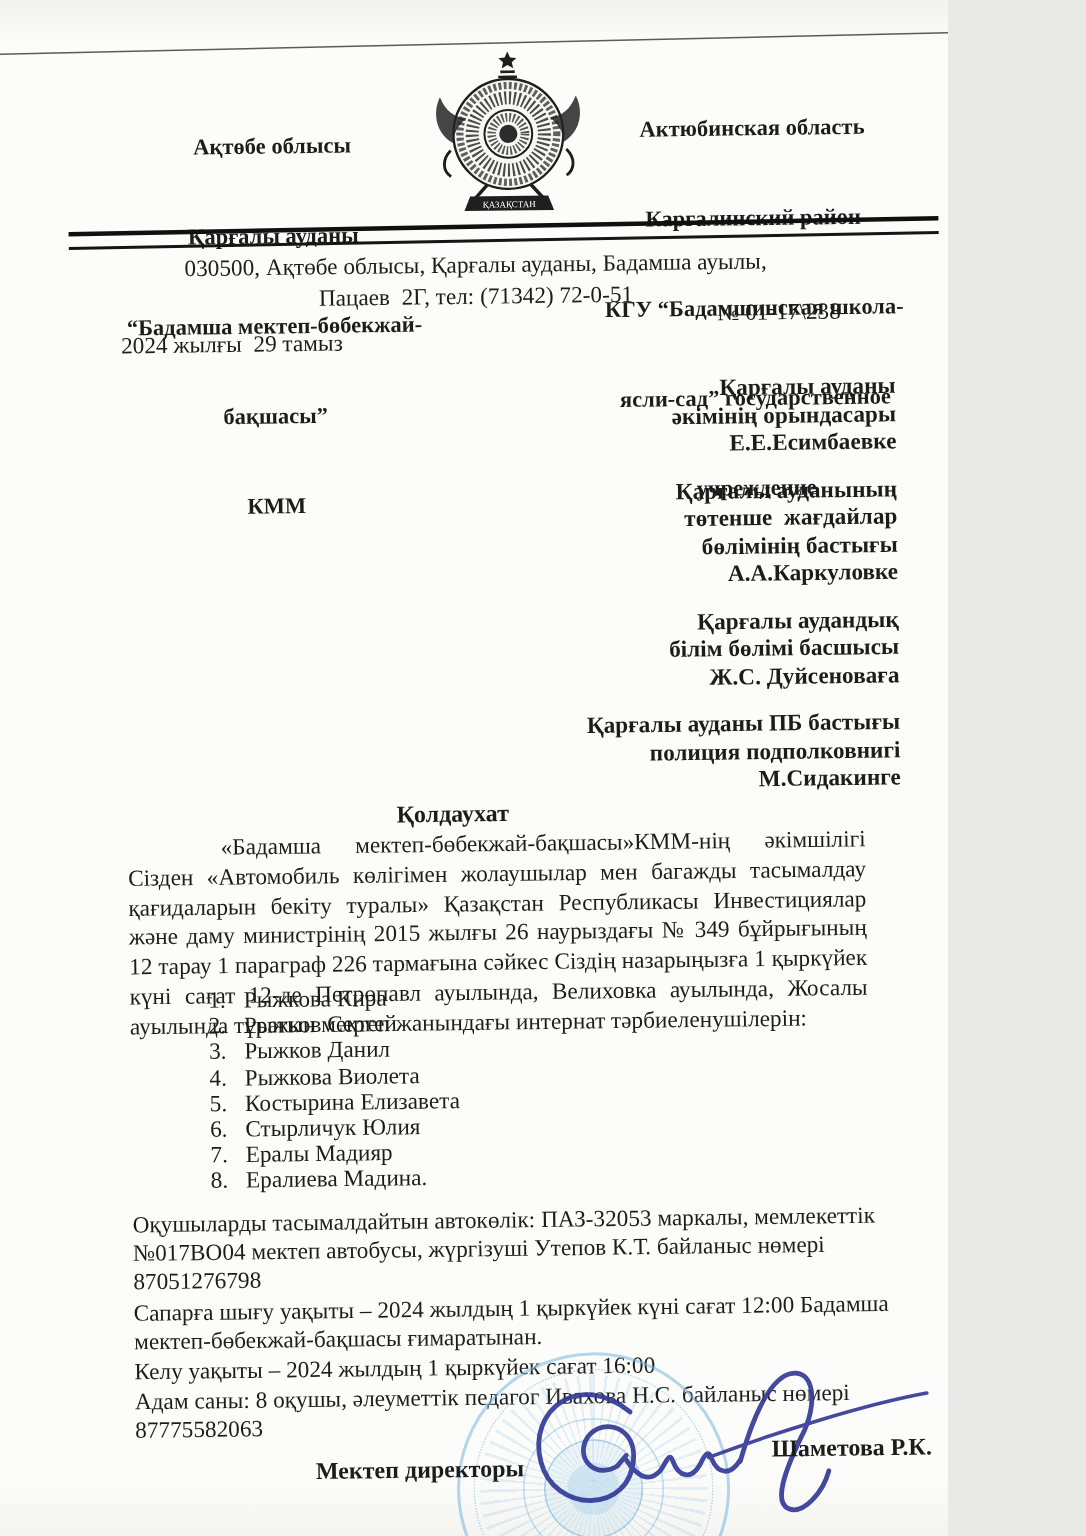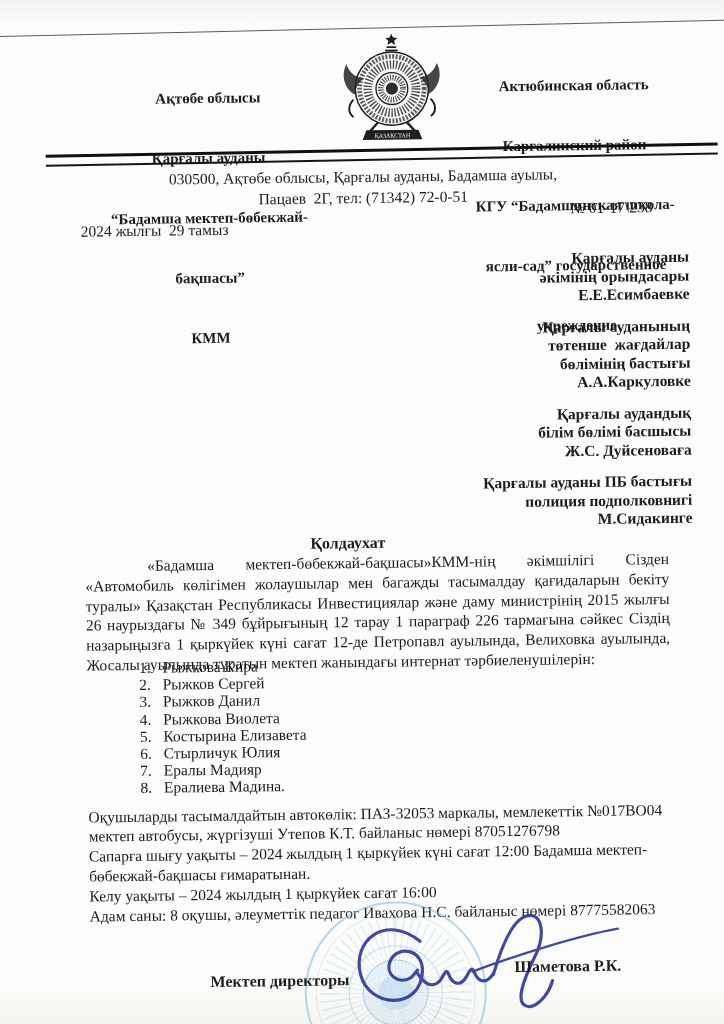--- a/index.html
+++ b/index.html
@@ -3,21 +3,21 @@
 <meta charset="utf-8">
 <style>
   html,body{margin:0;padding:0;}
   body{
     width:724px;height:1024px;overflow:hidden;
     background:#e9e9e7;
     font-family:"Liberation Serif","DejaVu Serif",serif;
     color:#1c1c1c;
   }
   .page{
-    position:relative;width:724px;height:1024px;overflow:hidden;
+    position:relative;width:632px;height:1024px;overflow:hidden;
     background:linear-gradient(180deg,#f2f2f0 0,#fcfcfa 28px,#fcfcfa 980px,#f4f4f1 1024px);
   }
   .tilt{position:absolute;inset:0;transform:rotate(-0.75deg);transform-origin:360px 480px;}
 
   .topline{
     position:absolute;top:28px;left:-16px;right:-16px;height:0;
     border-top:1.5px solid #5b5b58;transform:rotate(-0.55deg);
   }
 
   .header{position:absolute;top:32px;left:84px;right:26px;display:flex;align-items:flex-start;}

